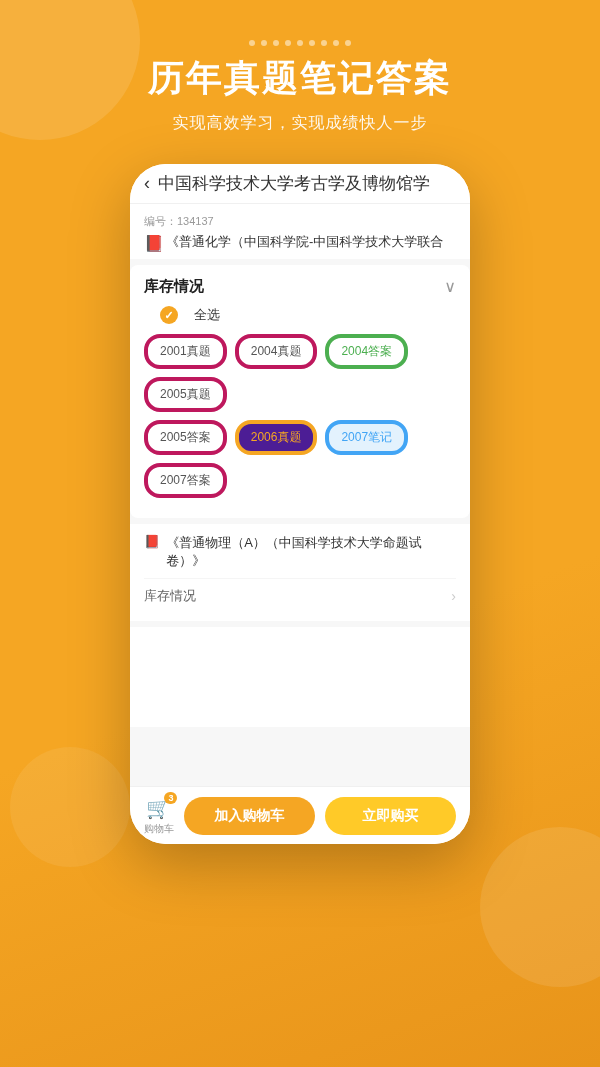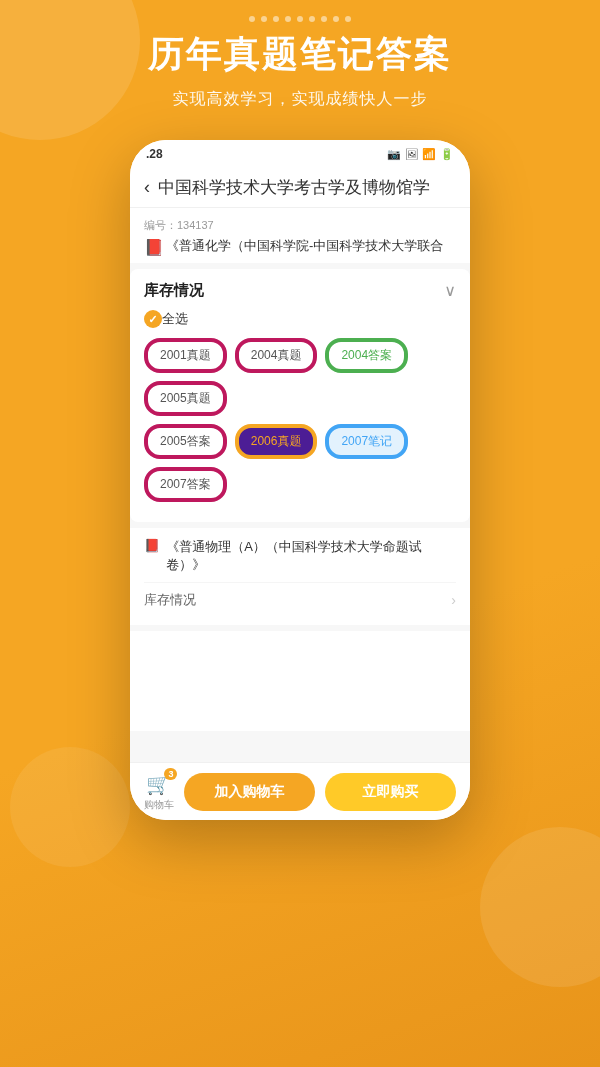--- a/index.html
+++ b/index.html
@@ -9,21 +9,21 @@
       height: 1067px;
       overflow: hidden;
       font-family: -apple-system, 'PingFang SC', 'Microsoft YaHei', sans-serif;
       background: linear-gradient(160deg, #f5a623 0%, #f5a623 60%, #e8941a 100%);
       position: relative;
     }
 
     
     .hero {
       text-align: center;
-      padding: 16px 20px 20px;
+      padding: 40px 20px 20px;
       position: relative;
       z-index: 1;
     }
     .hero-title {
       font-size: 36px;
       font-weight: 800;
       color: #fff;
       letter-spacing: 2px;
       margin-bottom: 10px;
     }
@@ -143,22 +143,23 @@
       font-weight: 600;
       color: #222;
     }
     .stock-chevron {
       font-size: 16px;
       color: #999;
     }
     .stock-select-all {
       display: flex;
       align-items: center;
-      gap: 0;
+      gap: 16px;
       margin-bottom: 10px;
+      margin-left: 16px;
     }
     .checkbox-checked {
       width: 18px;
       height: 18px;
       background: #f5a623;
       border-radius: 50%;
       display: flex;
       align-items: center;
       justify-content: center;
     }
@@ -372,29 +373,20 @@
       <div class="dot"></div>
       <div class="dot"></div>
   </div>
   <div class="hero-title">历年真题笔记答案</div>
   <div class="hero-subtitle">实现高效学习，实现成绩快人一步</div>
 </div>
 
 <div class="phone-wrap">
   <div class="phone">
 
-    <div class="status-bar">
-      <span class="status-left">.28</span>
-      <div class="status-icons">
-        <span>📷</span>
-        <span>🖼</span>
-        <span>📶</span>
-        <span>🔋</span>
-      </div>
-    </div>
 
     <div class="phone-nav">
       <span class="back-arrow">‹</span>
       <span class="nav-title">中国科学技术大学考古学及博物馆学</span>
     </div>
 
     <div class="phone-content">
 
       <div class="product-info">
         <div class="product-id">编号：134137</div>

